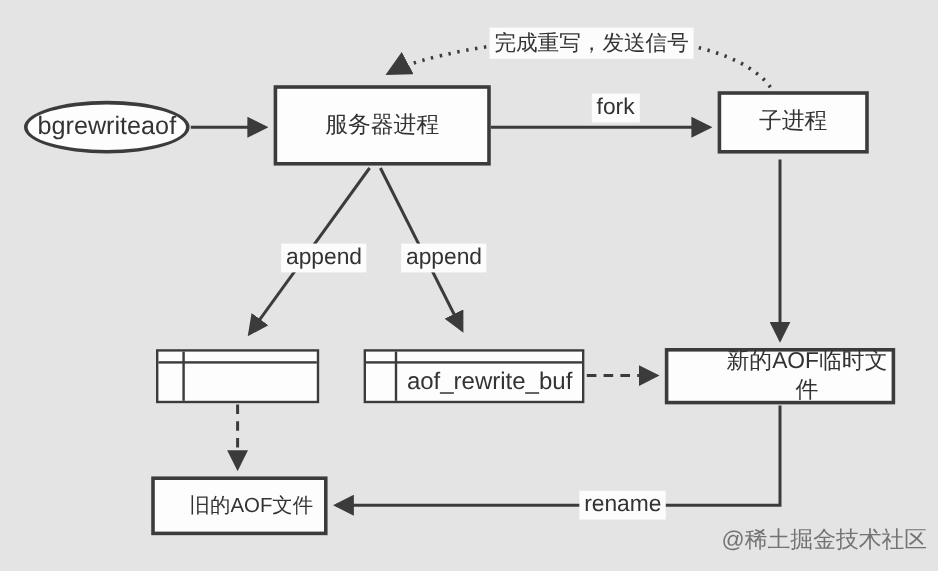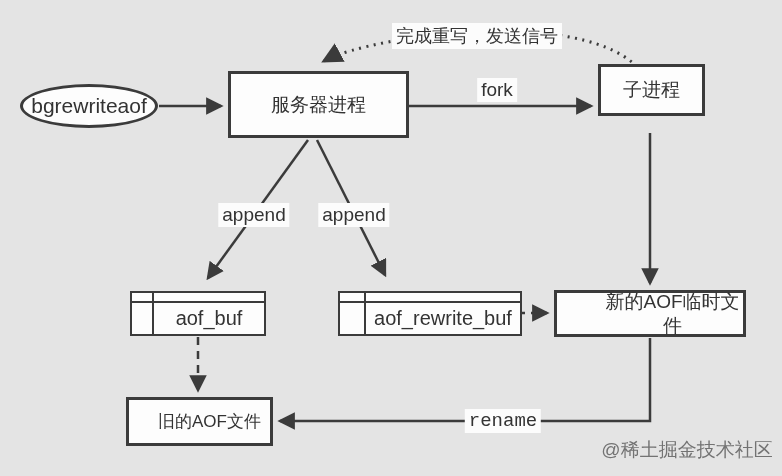--- a/index.html
+++ b/index.html
@@ -55,20 +55,21 @@
     font-size:20px;color:#333;
   }
   .edge-label{
     position:absolute;
     transform:translate(-50%,-50%);
     background:#fcfcfc;
     padding:1px 4px;
     font-size:19px;
     color:#333;
     white-space:nowrap;
+    margin-left:16px;
   }
   .edge-label.cn{font-size:18px;}
   .watermark{
     position:absolute;
     transform:translate(-50%,-50%);
     color:#737373;
     font-size:19px;
     white-space:nowrap;
   }
 </style>
@@ -95,31 +96,30 @@
   </svg>
 
   <div class="node ellipse" style="left:20px;top:84px;width:138px;height:44px;">
     <span>bgrewriteaof</span>
   </div>
 
   <div class="node stack" style="left:228px;top:71px;width:181px;height:67px;">
     <span>服务器进程</span>
   </div>
 
-  <div class="node" style="left:598px;top:64px;width:107px;height:52px;">
+  <div class="node" style="left:598px;top:76px;width:126px;height:52px;">
     <span>子进程</span>
   </div>
 
   <div class="buf" style="left:130px;top:291px;width:136px;height:45px;">
     <div class="row-divider"></div>
     <div class="col-divider" style="left:20px;"></div>
-    <div class="buf-label" style="left:22px;">aof_buf</div>
   </div>
 
-  <div class="buf" style="left:303px;top:291px;width:184px;height:45px;margin-left:35px;">
+  <div class="buf" style="left:303px;top:291px;width:184px;height:45px;">
     <div class="row-divider"></div>
     <div class="col-divider" style="left:24px;"></div>
     <div class="buf-label" style="left:26px;">aof_rewrite_buf</div>
   </div>
 
   <div class="node" style="left:554px;top:290px;width:192px;height:47px;padding-left:45px;">
     <span>新的AOF临时文件</span>
   </div>
 
   <div class="node" style="left:126px;top:397px;width:147px;height:49px;font-size:17px;padding-left:20px;">
@@ -127,17 +127,17 @@
   </div>
 
   <div class="edge-label cn" style="left:477px;top:36px;">完成重写，发送信号</div>
 
   <div class="edge-label" style="left:497px;top:90px;">fork</div>
 
   <div class="edge-label" style="left:254px;top:215px;">append</div>
 
   <div class="edge-label" style="left:354px;top:215px;">append</div>
 
-  <div class="edge-label" style="left:503px;top:421px;font-family:Liberation Mono, monospace;">rename</div>
+  <div class="edge-label" style="left:503px;top:421px;">rename</div>
 
   <div class="watermark" style="left:687px;top:450px;">@稀土掘金技术社区</div>
 
 </div>
 
 </body></html>

